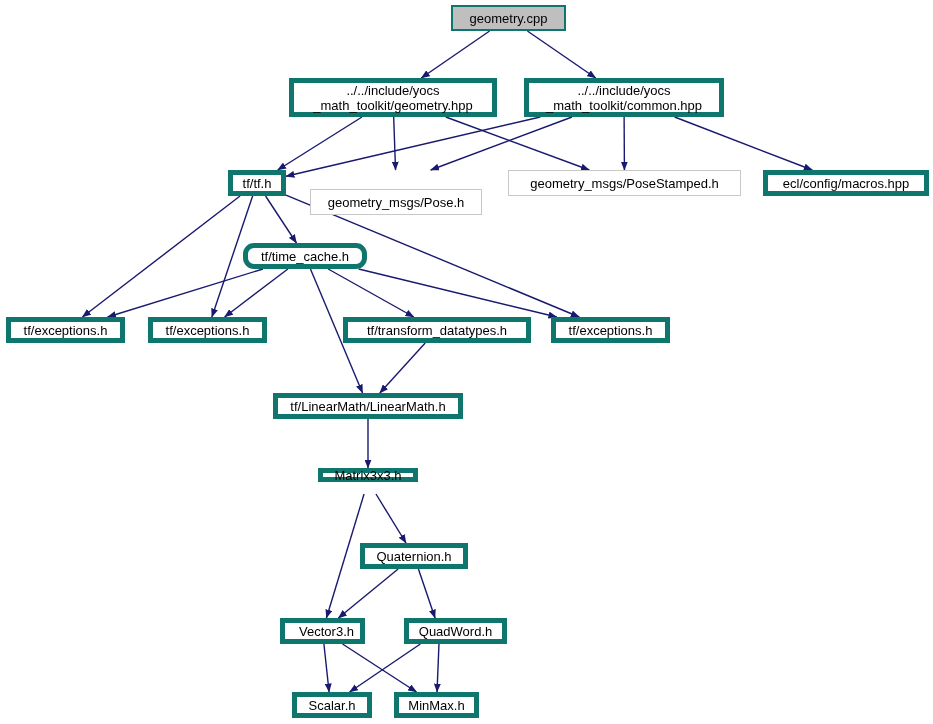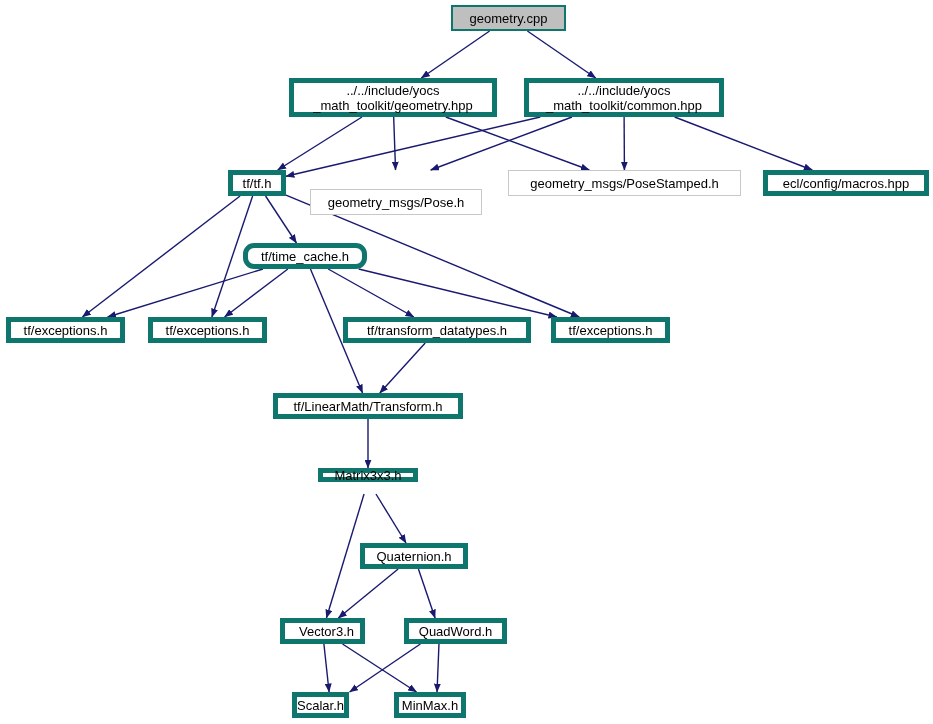--- a/index.html
+++ b/index.html
@@ -99,21 +99,21 @@
 _math_toolkit/common.hpp</span></div>
       <div class="node-box" style="left: 228px; top: 170px; width: 58px; height: 26px;"><span class="node-label">tf/tf.h</span></div>
       <div class="node-box faint" style="left: 310px; top: 170px; width: 172px; height: 26px; margin-top: 19px;"><span class="node-label">geometry_msgs/Pose.h</span></div>
       <div class="node-box faint" style="left: 508px; top: 170px; width: 233px; height: 26px;"><span class="node-label">geometry_msgs/PoseStamped.h</span></div>
       <div class="node-box" style="left: 763px; top: 170px; width: 166px; height: 26px;"><span class="node-label">ecl/config/macros.hpp</span></div>
       <div class="node-box" style="left: 243px; top: 243px; width: 124px; height: 26px; border-radius: 11px;"><span class="node-label">tf/time_cache.h</span></div>
       <div class="node-box" style="left: 6px; top: 317px; width: 119px; height: 26px;"><span class="node-label">tf/exceptions.h</span></div>
       <div class="node-box" style="left: 148px; top: 317px; width: 119px; height: 26px;"><span class="node-label">tf/exceptions.h</span></div>
       <div class="node-box" style="left: 343px; top: 317px; width: 188px; height: 26px;"><span class="node-label">tf/transform_datatypes.h</span></div>
       <div class="node-box" style="left: 551px; top: 317px; width: 119px; height: 26px;"><span class="node-label">tf/exceptions.h</span></div>
-      <div class="node-box" style="left: 273px; top: 393px; width: 190px; height: 26px;"><span class="node-label">tf/LinearMath/Transform.h</span></div>
+      <div class="node-box" style="left: 273px; top: 393px; width: 190px; height: 26px;"><span class="node-label">tf/LinearMath/LinearMath.h</span></div>
       <div class="node-box" style="left: 318px; top: 468px; width: 100px; height: 14px;"><span class="node-label">Matrix3x3.h</span></div>
       <div class="node-box" style="left: 360px; top: 543px; width: 108px; height: 26px;"><span class="node-label">Quaternion.h</span></div>
       <div class="node-box" style="left: 280px; top: 618px; width: 85px; height: 26px; justify-content: flex-end;"><span class="node-label">Vector3.h</span></div>
       <div class="node-box" style="left: 404px; top: 618px; width: 103px; height: 26px;"><span class="node-label">QuadWord.h</span></div>
-      <div class="node-box" style="left: 292px; top: 692px; width: 57px; height: 26px;"><span class="node-label">Scalar.h</span></div>
-      <div class="node-box" style="left: 394px; top: 692px; width: 72px; height: 26px;"><span class="node-label">MinMax.h</span></div>
+      <div class="node-box" style="left: 292px; top: 692px; width: 80px; height: 26px;"><span class="node-label">Scalar.h</span></div>
+      <div class="node-box" style="left: 394px; top: 692px; width: 85px; height: 26px;"><span class="node-label">MinMax.h</span></div>
     </div>
 </div>
 
 </body></html>

